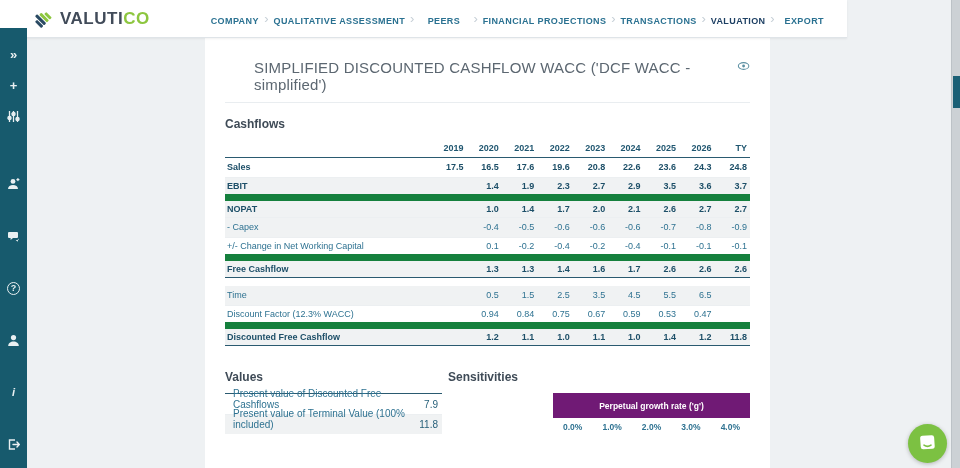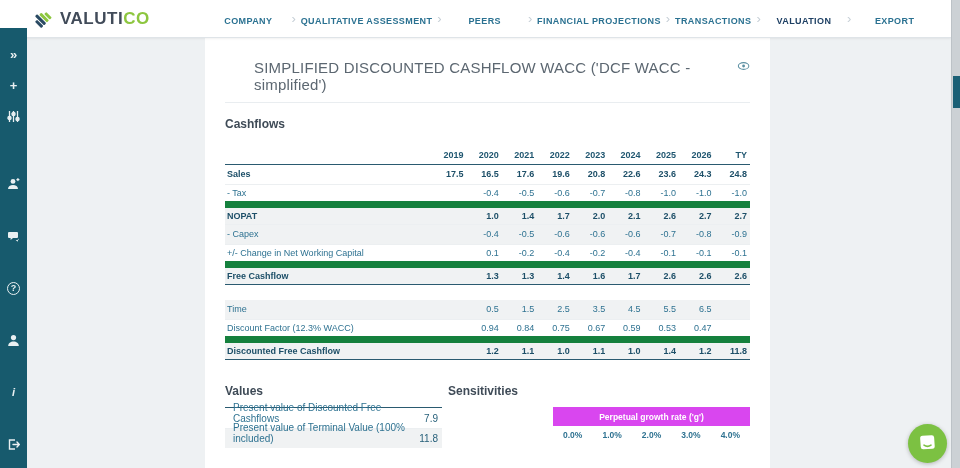--- a/index.html
+++ b/index.html
@@ -1,20 +1,20 @@
 <!DOCTYPE html>
 <html><head>
 <meta charset="utf-8">
 <style>
   * { margin:0; padding:0; box-sizing:border-box; }
   html,body { width:960px; height:468px; overflow:hidden; }
   body { font-family:"Liberation Sans","DejaVu Sans",sans-serif; background:#eef1f3; position:relative; }
 
   
-  .topnav { position:absolute; top:0; left:0; width:951px; height:38px; background:#ffffff;
+  .topnav { position:absolute; top:0; left:0; width:847px; height:38px; background:#ffffff;
             border-bottom:1px solid #dfe4e8; box-shadow:0 1px 2px rgba(0,0,0,.06);
             display:flex; align-items:center; z-index:5; }
   .logo { display:flex; align-items:center; margin-left:30px; width:150px; }
   .logo-mark { width:24px; height:24px; margin-right:6px; }
   .logo-text { font-size:17px; font-weight:bold; letter-spacing:.5px; color:#414b59; }
   .logo-text .green { color:#8dc63f; }
   .nav-items { flex:1; display:flex; align-items:flex-end; justify-content:space-between;
                margin:0 18px 0 30px; }
   .nav-item { font-size:9px; font-weight:bold; letter-spacing:.4px; color:#2a7191;
               white-space:nowrap; cursor:pointer; flex:1; text-align:center; }
@@ -43,21 +43,21 @@
   .card { position:absolute; left:205px; top:38px; width:565px; height:430px; background:#ffffff;
           padding:0 20px; }
   .card-title-row { display:flex; align-items:flex-start; justify-content:space-between;
                     padding-top:21px; border-bottom:1px solid #e9edf0; padding-bottom:9px; }
   .card-title { font-size:15px; color:#5c6771; letter-spacing:.2px;margin-left:29px; }
   .eye { margin-top:2px; cursor:pointer; }
   .section-h { font-size:12px; font-weight:bold; color:#3f4b57; }
   .cashflows-h { margin-top:14px; }
 
   
-  table.fin { width:100%; border-collapse:collapse; table-layout:fixed; margin-top:15px; }
+  table.fin { width:100%; border-collapse:collapse; table-layout:fixed; margin-top:8px; }
   table.fin th, table.fin td { font-size:9px; height:20px; padding:0 3px; text-align:right;
                                color:#2e7291; white-space:nowrap; overflow:hidden; }
   table.fin th { font-weight:bold; color:#1f5670; border-bottom:1px solid #2a5a70; height:18px; }
   table.fin .lbl { text-align:left; width:206px; padding-left:2px; }
   table.fin td { border-top:1px solid #eceff1; }
   table.fin tr:first-child td { border-top:none; }
   table.fin tr.stripe td { background:#f0f2f3; }
   table.fin tr.bold td { font-weight:bold; color:#1d4f68; }
   table.fin tr.rule-above td { border-top:7px solid #15803d; }
   table.fin tr.rule-below td { border-bottom:1px solid #2a5a70; }
@@ -66,21 +66,21 @@
   
   .bottom { display:flex; margin-top:24px; }
   .bot-left { width:247px; }
   .bot-right { flex:1; margin-left:6px; }
   .values-table { margin-top:9px; border-top:1px solid #2a5a70; }
   .kv-row { display:flex; justify-content:space-between; align-items:flex-end; height:20px;
             font-size:10px; color:#2e7291; padding:0 4px 4px 8px; border-top:1px solid #eceff1; }
   .kv-row:first-child { border-top:none; }
   .kv-row.stripe { background:#f0f2f3; }
   .kv-val { color:#27607a; }
-  .sens-bar { margin:9px 0 0 105px; width:197px; height:19px; background:#d946ef; color:#ffffff;
+  .sens-bar { margin:9px 0 0 105px; width:197px; height:25px; background:#701a75; color:#ffffff;
               font-size:8.5px; font-weight:bold; display:flex; align-items:center; justify-content:center; }
   .sens-cols { margin-left:105px; width:197px; display:flex; }
   .sens-col { flex:1; text-align:center; font-size:8.5px; font-weight:bold; color:#2e7291;
               height:19px; line-height:19px; }
 
   
   .chat-fab { position:absolute; right:13px; bottom:5px; width:39px; height:39px; border-radius:50%;
               background:#7cc142; box-shadow:0 1px 4px rgba(0,0,0,.25); display:flex;
               align-items:center; justify-content:center; cursor:pointer; z-index:8; }
 </style>
@@ -202,31 +202,31 @@
           <td>17.5</td>
           <td>16.5</td>
           <td>17.6</td>
           <td>19.6</td>
           <td>20.8</td>
           <td>22.6</td>
           <td>23.6</td>
           <td>24.3</td>
           <td>24.8</td>
         </tr>
-        <tr>
-          <td class="lbl">- Tax</td>
-          <td></td>
-          <td>-0.4</td>
-          <td>-0.5</td>
-          <td>-0.6</td>
-          <td>-0.7</td>
-          <td>-0.8</td>
-          <td>-1.0</td>
-          <td>-1.0</td>
-          <td>-1.0</td>
+        <tr class="bold stripe">
+          <td class="lbl">EBIT</td>
+          <td></td>
+          <td>1.4</td>
+          <td>1.9</td>
+          <td>2.3</td>
+          <td>2.7</td>
+          <td>2.9</td>
+          <td>3.5</td>
+          <td>3.6</td>
+          <td>3.7</td>
         </tr>
         <tr class="bold stripe rule-above">
           <td class="lbl">NOPAT</td>
           <td></td>
           <td>1.0</td>
           <td>1.4</td>
           <td>1.7</td>
           <td>2.0</td>
           <td>2.1</td>
           <td>2.6</td>

